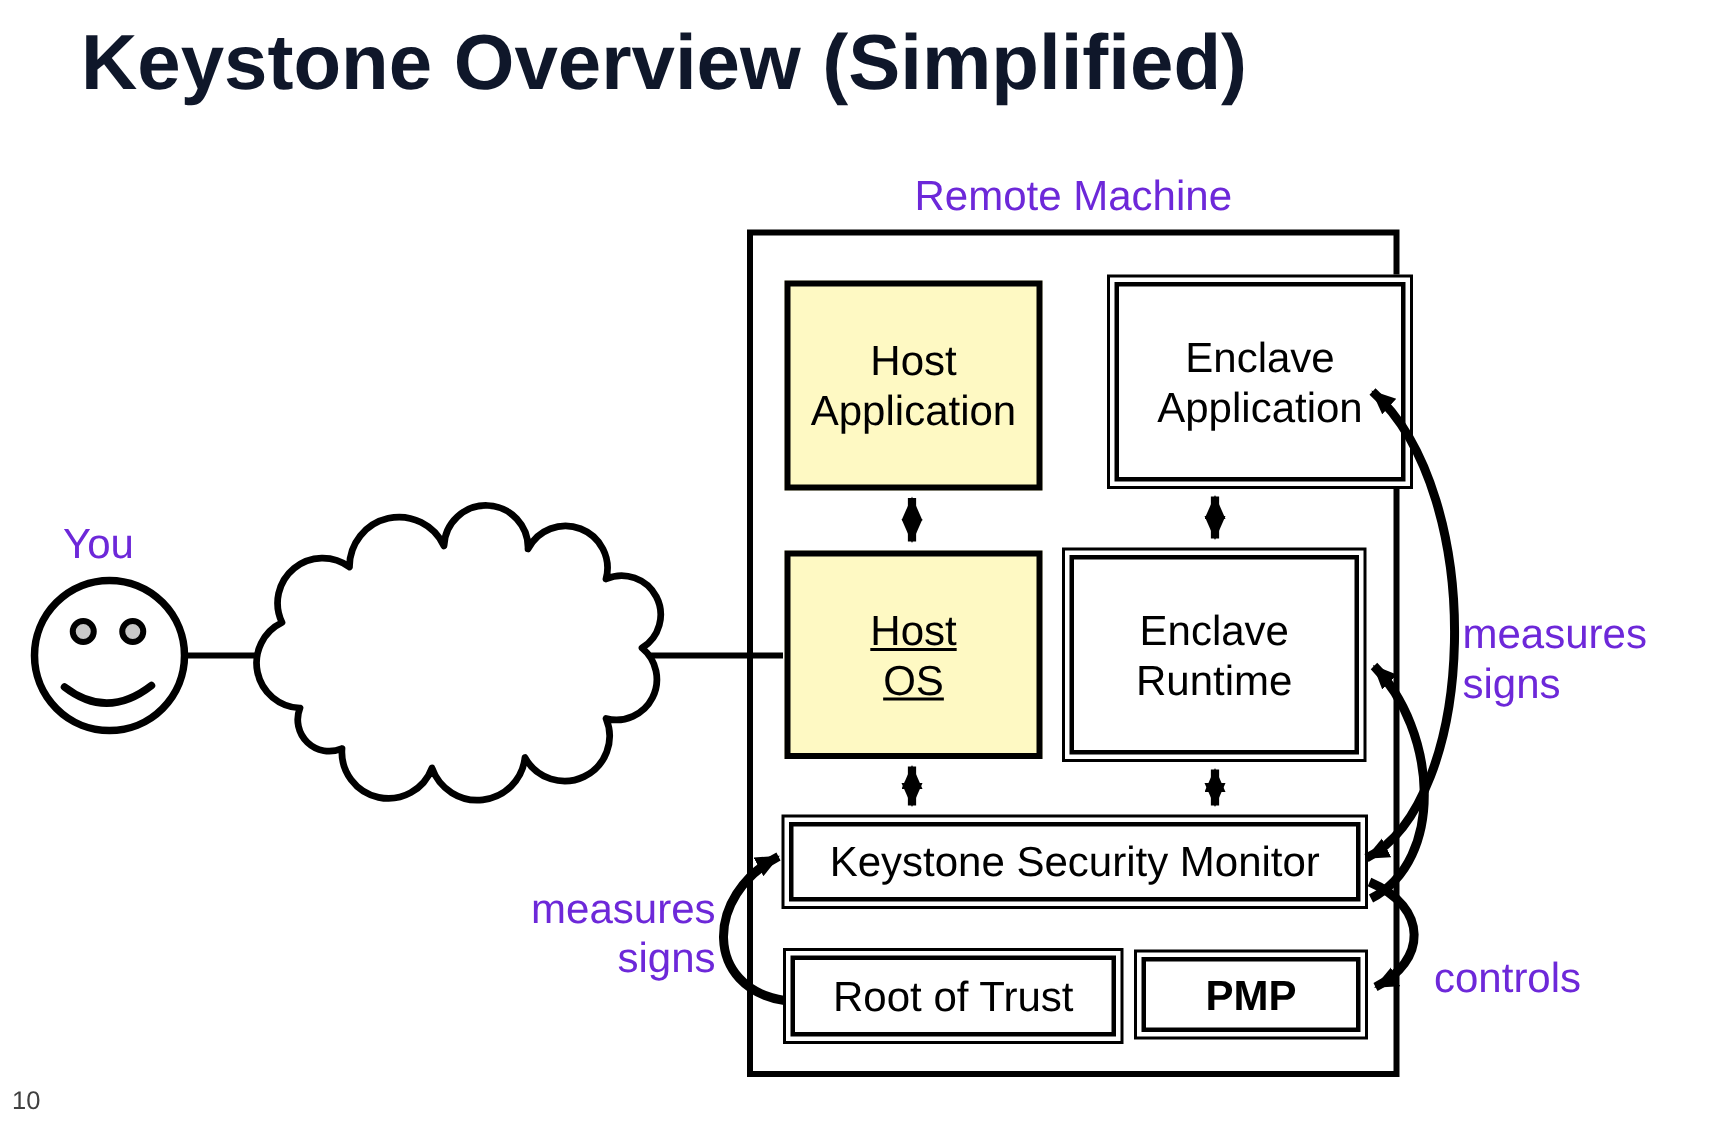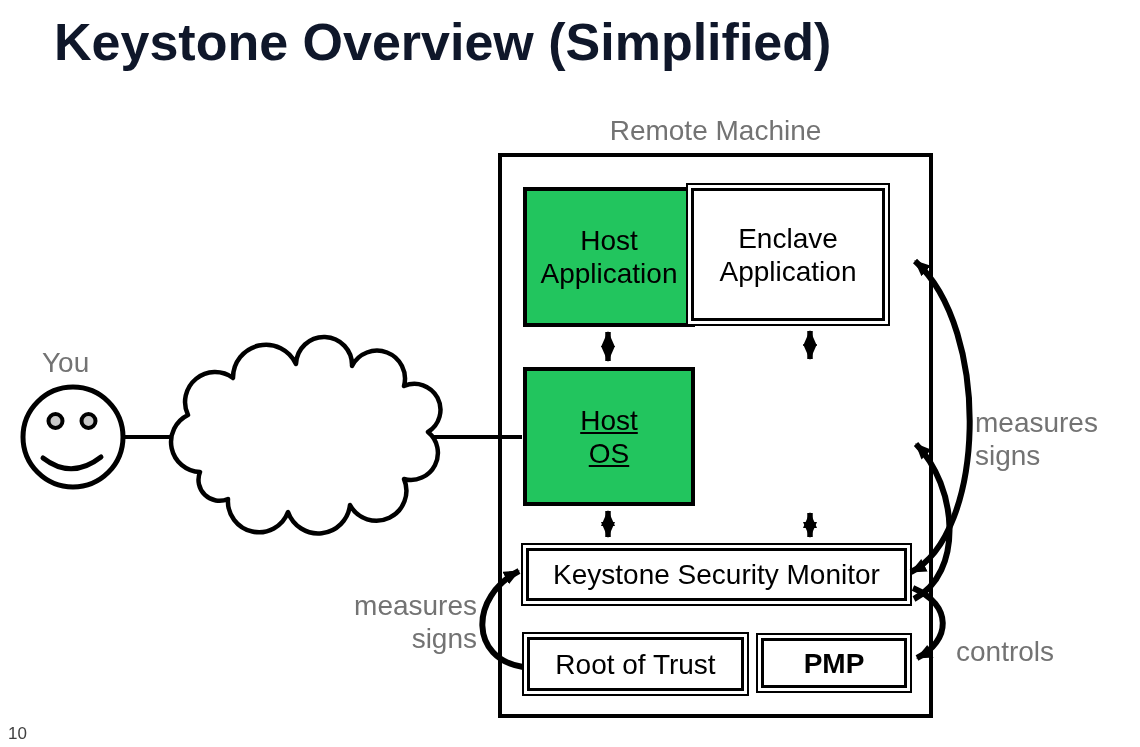--- a/index.html
+++ b/index.html
@@ -6,26 +6,26 @@
   .slide{
     position:relative;width:1140px;height:747px;background:#ffffff;
     font-family:"Liberation Sans","DejaVu Sans",sans-serif;overflow:hidden;
   }
   .abs{position:absolute;}
   .title{
     left:54px;top:14px;font-size:52px;font-weight:bold;color:#0f172a;
     line-height:1.1;white-space:nowrap;z-index:3;
   }
   .pagenum{left:8px;top:724px;font-size:17px;color:#404040;z-index:3;}
-  .dlabel{font-size:28px;color:#737373;line-height:33px;z-index:3;}
+  .dlabel{font-size:28px;color:#6d28d9;line-height:33px;z-index:3;}
   .center{text-align:center;}
   .right{text-align:right;}
   
   .sbox{
-    position:absolute;border:4px solid #000;background:#22c55e;box-sizing:border-box;
+    position:absolute;border:4px solid #000;background:#fef9c3;box-sizing:border-box;
     display:flex;align-items:center;justify-content:center;z-index:1;
   }
   .dbox{
     position:absolute;border:2px solid #000;background:#fff;box-sizing:border-box;
     padding:3px;z-index:1;
   }
   .dbox-inner{
     width:100%;height:100%;border:3px solid #000;box-sizing:border-box;
     display:flex;align-items:center;justify-content:center;
   }
@@ -49,23 +49,28 @@
   <div class="abs dlabel center" style="left:498px;top:114px;width:435px;">Remote Machine</div>
   <div class="rm-outer"></div>
 
   <div class="sbox" style="left:523px;top:187px;width:172px;height:140px;">
     <span class="boxlabel w155">Host Application</span>
   </div>
   <div class="sbox" style="left:523px;top:367px;width:172px;height:139px;text-decoration:underline;">
     <span class="boxlabel w80">Host OS</span>
   </div>
 
-  <div class="dbox" style="left:686px;top:183px;width:204px;height:143px;">
+  <div class="dbox" style="left:738px;top:183px;width:204px;height:143px;">
     <div class="dbox-inner">
       <span class="boxlabel w155">Enclave Application</span>
+    </div>
+  </div>
+  <div class="dbox" style="left:708px;top:365px;width:203px;height:143px;">
+    <div class="dbox-inner">
+      <span class="boxlabel w115">Enclave Runtime</span>
     </div>
   </div>
   <div class="dbox" style="left:521px;top:543px;width:391px;height:63px;">
     <div class="dbox-inner">
       <span class="boxlabel" style="white-space:nowrap;">Keystone Security Monitor</span>
     </div>
   </div>
   <div class="dbox" style="left:522px;top:632px;width:227px;height:64px;">
     <div class="dbox-inner">
       <span class="boxlabel" style="white-space:nowrap;">Root of Trust</span>

